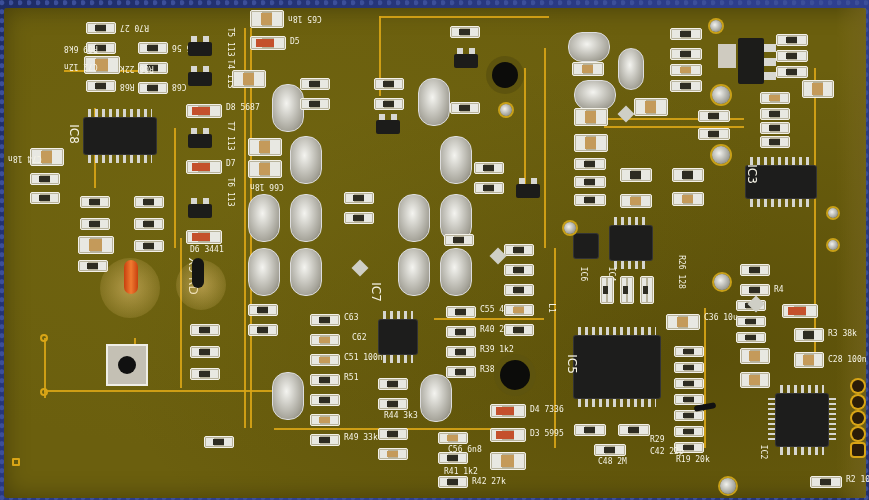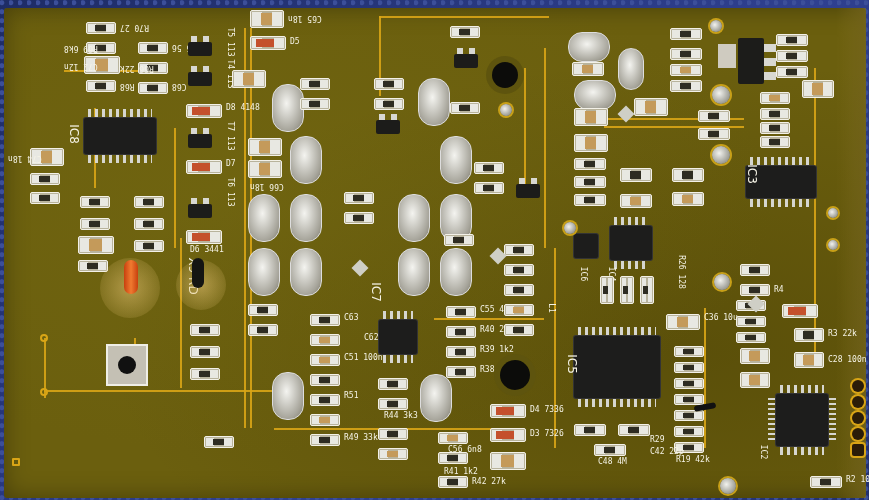--- a/index.html
+++ b/index.html
@@ -218,21 +218,21 @@
   <div class="sot" style="left:184px;top:64px"></div>
   <div class="silk" style="left:212px;top:62px;transform:rotate(90deg)">T4 113</div>
   <div class="sot" style="left:184px;top:126px"></div>
   <div class="silk" style="left:212px;top:124px;transform:rotate(90deg)">T7 113</div>
   <div class="sot" style="left:184px;top:196px"></div>
   <div class="silk" style="left:212px;top:180px;transform:rotate(90deg)">T6 113</div>
 
   <div class="smd diode" style="left:182px;top:96px;width:36px;height:14px">
       <div class="body"></div>
     </div>
-  <div class="silk" style="left:222px;top:96px">D8 4148</div>
+  <div class="silk" style="left:222px;top:96px">D8 5687</div>
   <div class="smd diode" style="left:182px;top:152px;width:36px;height:14px">
       <div class="body"></div>
     </div>
   <div class="silk" style="left:222px;top:152px">D7</div>
   <div class="smd diode" style="left:182px;top:222px;width:36px;height:14px">
       <div class="body"></div>
     </div>
   <div class="silk" style="left:186px;top:238px">D6 3441</div>
   <div class="smd diode" style="left:246px;top:28px;width:36px;height:14px">
       <div class="body"></div>
@@ -336,29 +336,29 @@
   <div class="smd" style="left:186px;top:360px;width:30px;height:12px">
       <div class="body"></div>
     </div>
   <div class="smd" style="left:306px;top:306px;width:30px;height:12px">
       <div class="body"></div>
     </div>
   <div class="silk" style="left:340px;top:306px">C63</div>
   <div class="smd cap" style="left:306px;top:326px;width:30px;height:12px">
       <div class="body"></div>
     </div>
-  <div class="silk" style="left:360px;top:326px">C62</div>
+  <div class="silk" style="left:348px;top:326px">C62</div>
   <div class="smd cap" style="left:306px;top:346px;width:30px;height:12px">
       <div class="body"></div>
     </div>
   <div class="silk" style="left:340px;top:346px">C51 100n</div>
   <div class="smd" style="left:306px;top:366px;width:30px;height:12px">
       <div class="body"></div>
     </div>
-  <div class="silk" style="left:340px;top:384px">R51</div>
+  <div class="silk" style="left:340px;top:366px">R51</div>
   <div class="smd" style="left:306px;top:386px;width:30px;height:12px">
       <div class="body"></div>
     </div>
   <div class="smd cap" style="left:306px;top:406px;width:30px;height:12px">
       <div class="body"></div>
     </div>
   <div class="smd" style="left:306px;top:426px;width:30px;height:12px">
       <div class="body"></div>
     </div>
   <div class="silk" style="left:340px;top:426px">R49 33k</div>
@@ -417,21 +417,21 @@
 
   <div class="hole" style="left:496px;top:352px"></div>
 
   <div class="smd diode" style="left:486px;top:396px;width:36px;height:14px">
       <div class="body"></div>
     </div>
   <div class="silk" style="left:526px;top:398px">D4 7336</div>
   <div class="smd diode" style="left:486px;top:420px;width:36px;height:14px">
       <div class="body"></div>
     </div>
-  <div class="silk" style="left:526px;top:422px">D3 7326</div>
+  <div class="silk" style="left:526px;top:422px">D3 5995</div>
   <div class="smd cap" style="left:486px;top:444px;width:36px;height:18px">
       <div class="body"></div>
     </div>
 
   <div class="pad-oval" style="left:564px;top:24px;width:40px;height:28px;border-radius:14px"></div>
   <div class="pad-oval" style="left:614px;top:40px;width:24px;height:40px"></div>
   <div class="pad-oval" style="left:570px;top:72px;width:40px;height:28px;border-radius:14px"></div>
   <div class="smd cap" style="left:568px;top:54px;width:32px;height:14px">
       <div class="body"></div>
     </div>
@@ -585,34 +585,34 @@
     </div>
   <div class="smd" style="left:670px;top:402px;width:30px;height:11px">
       <div class="body"></div>
     </div>
   <div class="smd" style="left:670px;top:418px;width:30px;height:11px">
       <div class="body"></div>
     </div>
   <div class="smd" style="left:670px;top:434px;width:30px;height:11px">
       <div class="body"></div>
     </div>
-  <div class="silk" style="left:672px;top:448px">R19 42k</div>
+  <div class="silk" style="left:672px;top:448px">R19 20k</div>
   <div style="position:absolute;left:690px;top:396px;width:22px;height:6px;background:#111;border-radius:3px;transform:rotate(-10deg)"></div>
 
   <div class="smd" style="left:570px;top:416px;width:32px;height:12px">
       <div class="body"></div>
     </div>
   <div class="smd" style="left:614px;top:416px;width:32px;height:12px">
       <div class="body"></div>
     </div>
   <div class="silk" style="left:646px;top:428px">R29</div>
   <div class="smd" style="left:590px;top:436px;width:32px;height:12px">
       <div class="body"></div>
     </div>
-  <div class="silk" style="left:594px;top:450px">C48 4M</div>
+  <div class="silk" style="left:594px;top:450px">C48 2M</div>
   <div class="silk" style="left:646px;top:440px">C42 22p</div>
 
   <div class="smd" style="left:736px;top:256px;width:30px;height:12px">
       <div class="body"></div>
     </div>
   <div class="smd" style="left:736px;top:276px;width:30px;height:12px">
       <div class="body"></div>
     </div>
   <div class="silk" style="left:770px;top:278px">R4</div>
   <div class="smd diode" style="left:778px;top:296px;width:36px;height:14px">
@@ -623,21 +623,21 @@
     </div>
   <div class="smd" style="left:732px;top:308px;width:30px;height:11px">
       <div class="body"></div>
     </div>
   <div class="smd" style="left:732px;top:324px;width:30px;height:11px">
       <div class="body"></div>
     </div>
   <div class="smd" style="left:790px;top:320px;width:30px;height:14px">
       <div class="body"></div>
     </div>
-  <div class="silk" style="left:824px;top:322px">R3 22k</div>
+  <div class="silk" style="left:824px;top:322px">R3 38k</div>
   <div class="smd cap" style="left:736px;top:340px;width:30px;height:16px">
       <div class="body"></div>
     </div>
   <div class="smd cap" style="left:790px;top:344px;width:30px;height:16px">
       <div class="body"></div>
     </div>
   <div class="silk" style="left:824px;top:348px">C28 100n</div>
   <div class="smd cap" style="left:736px;top:364px;width:30px;height:16px">
       <div class="body"></div>
     </div>

